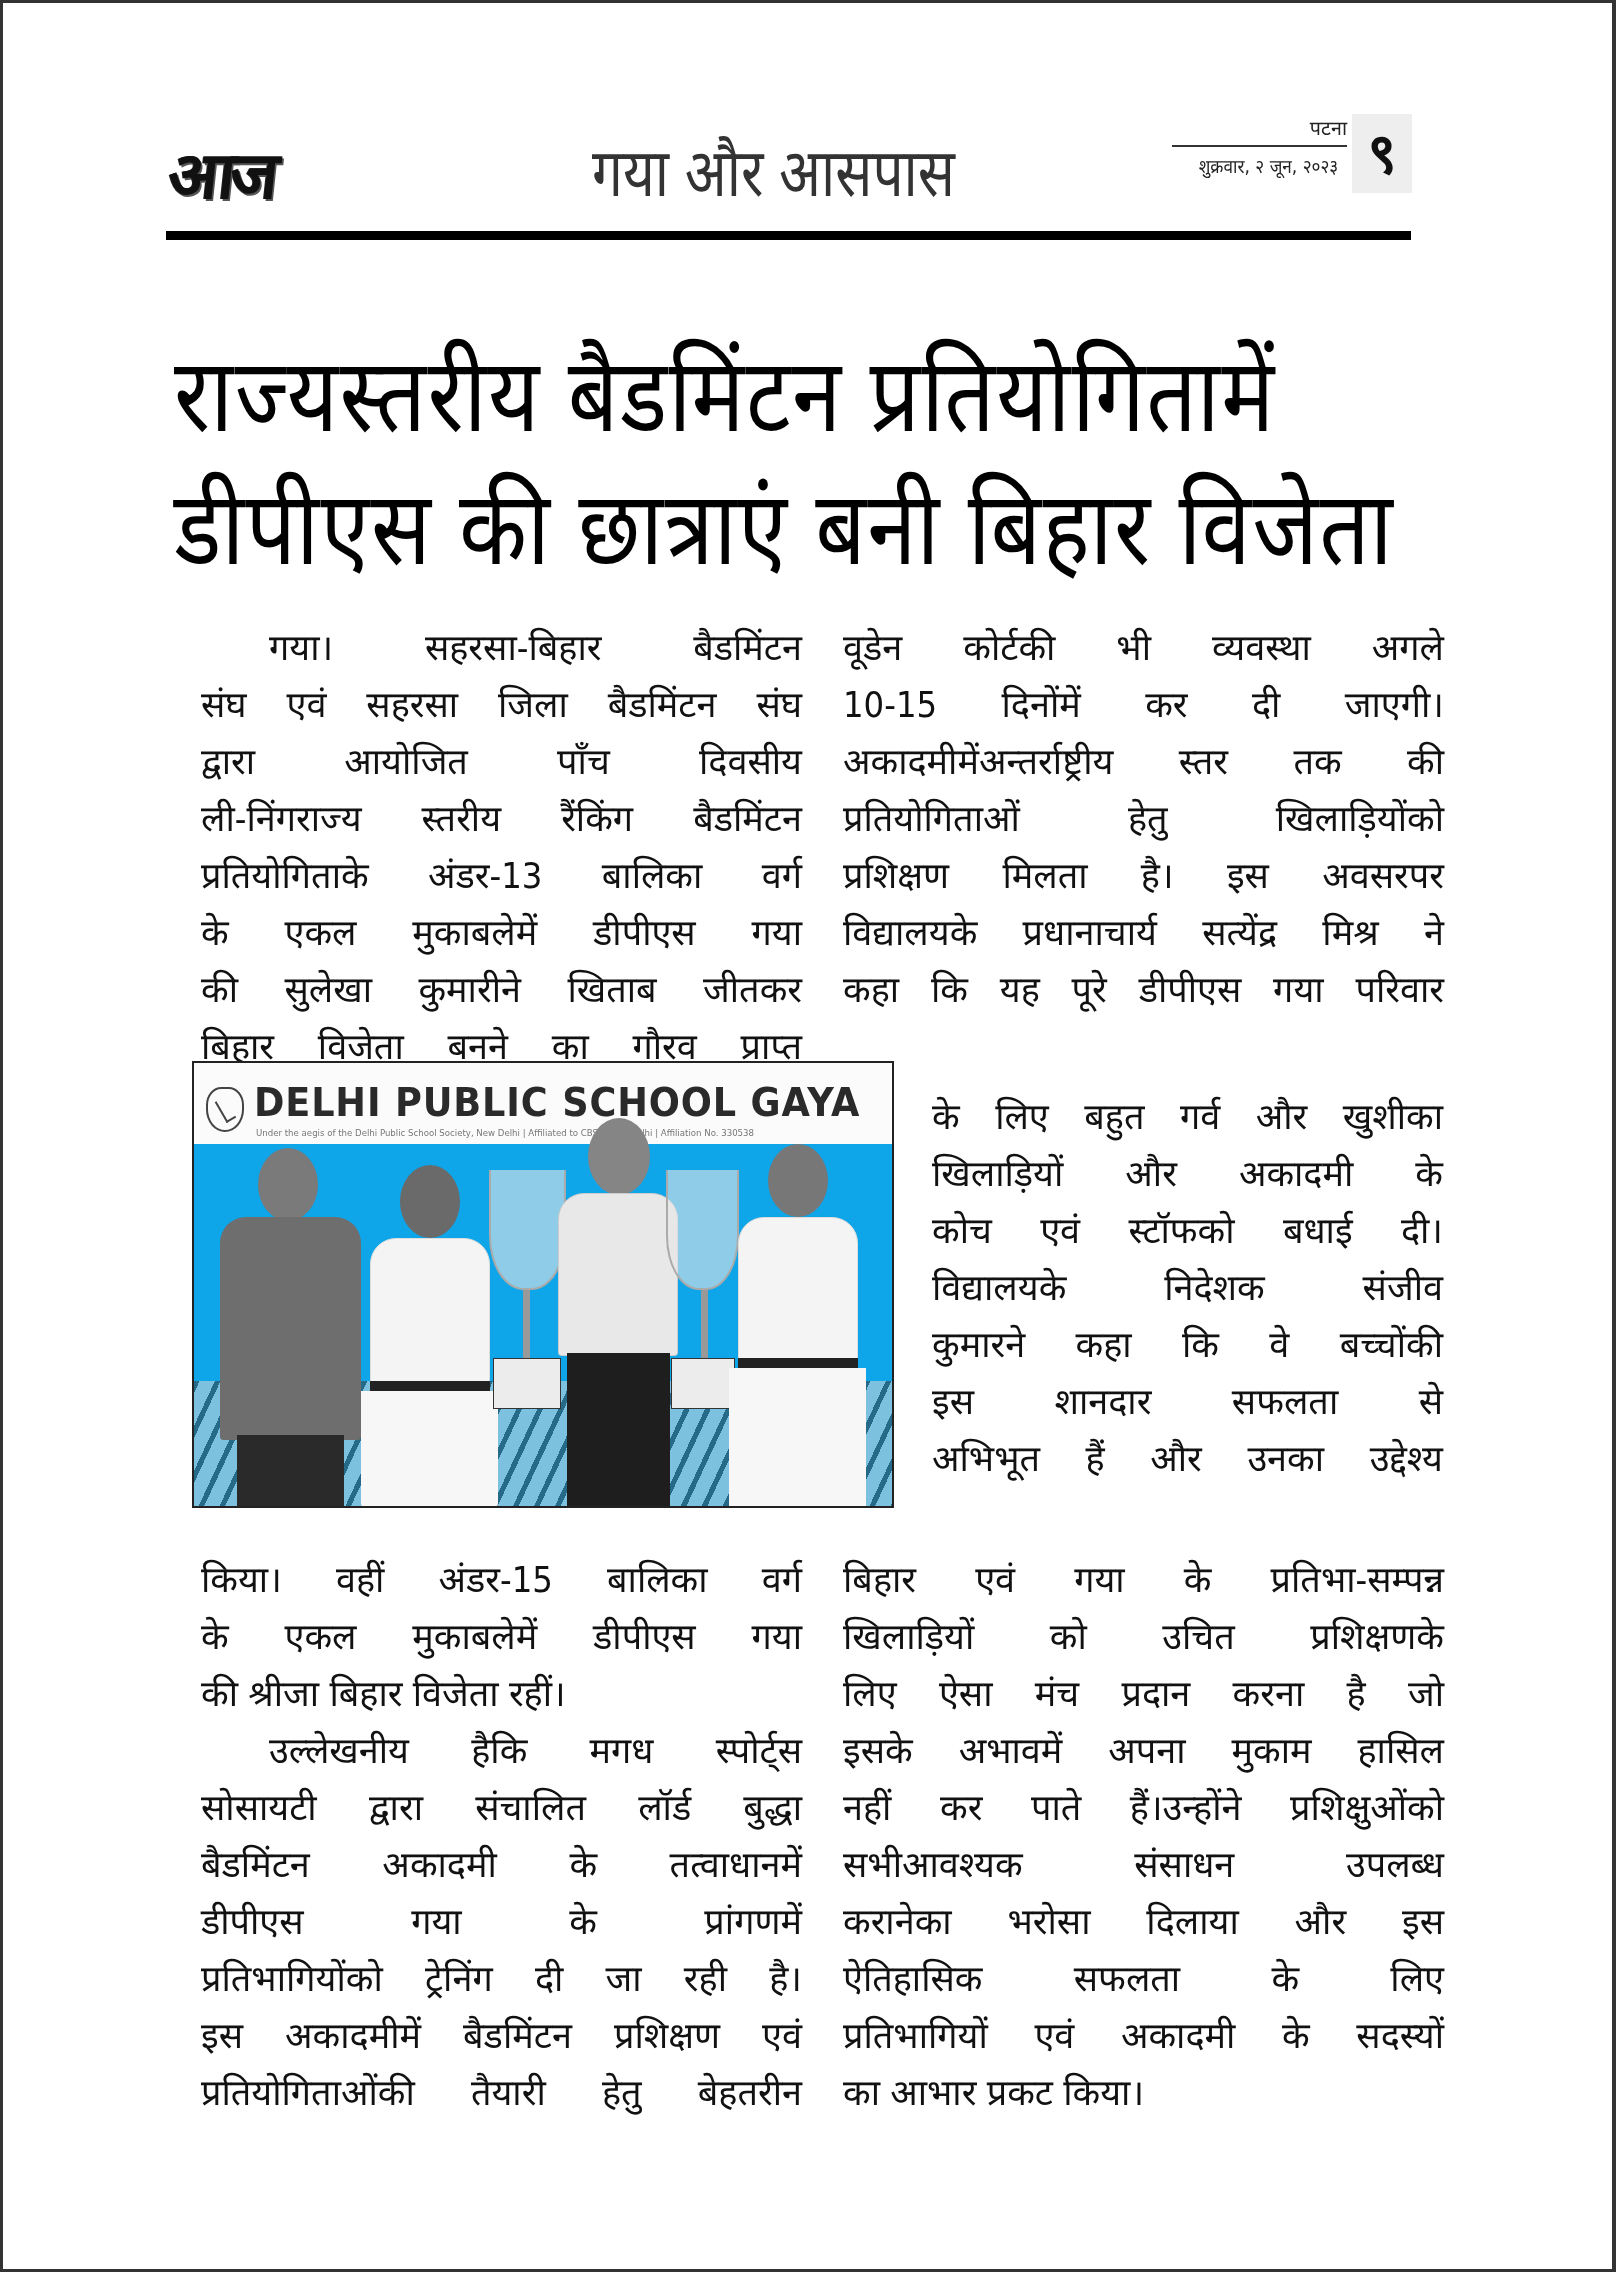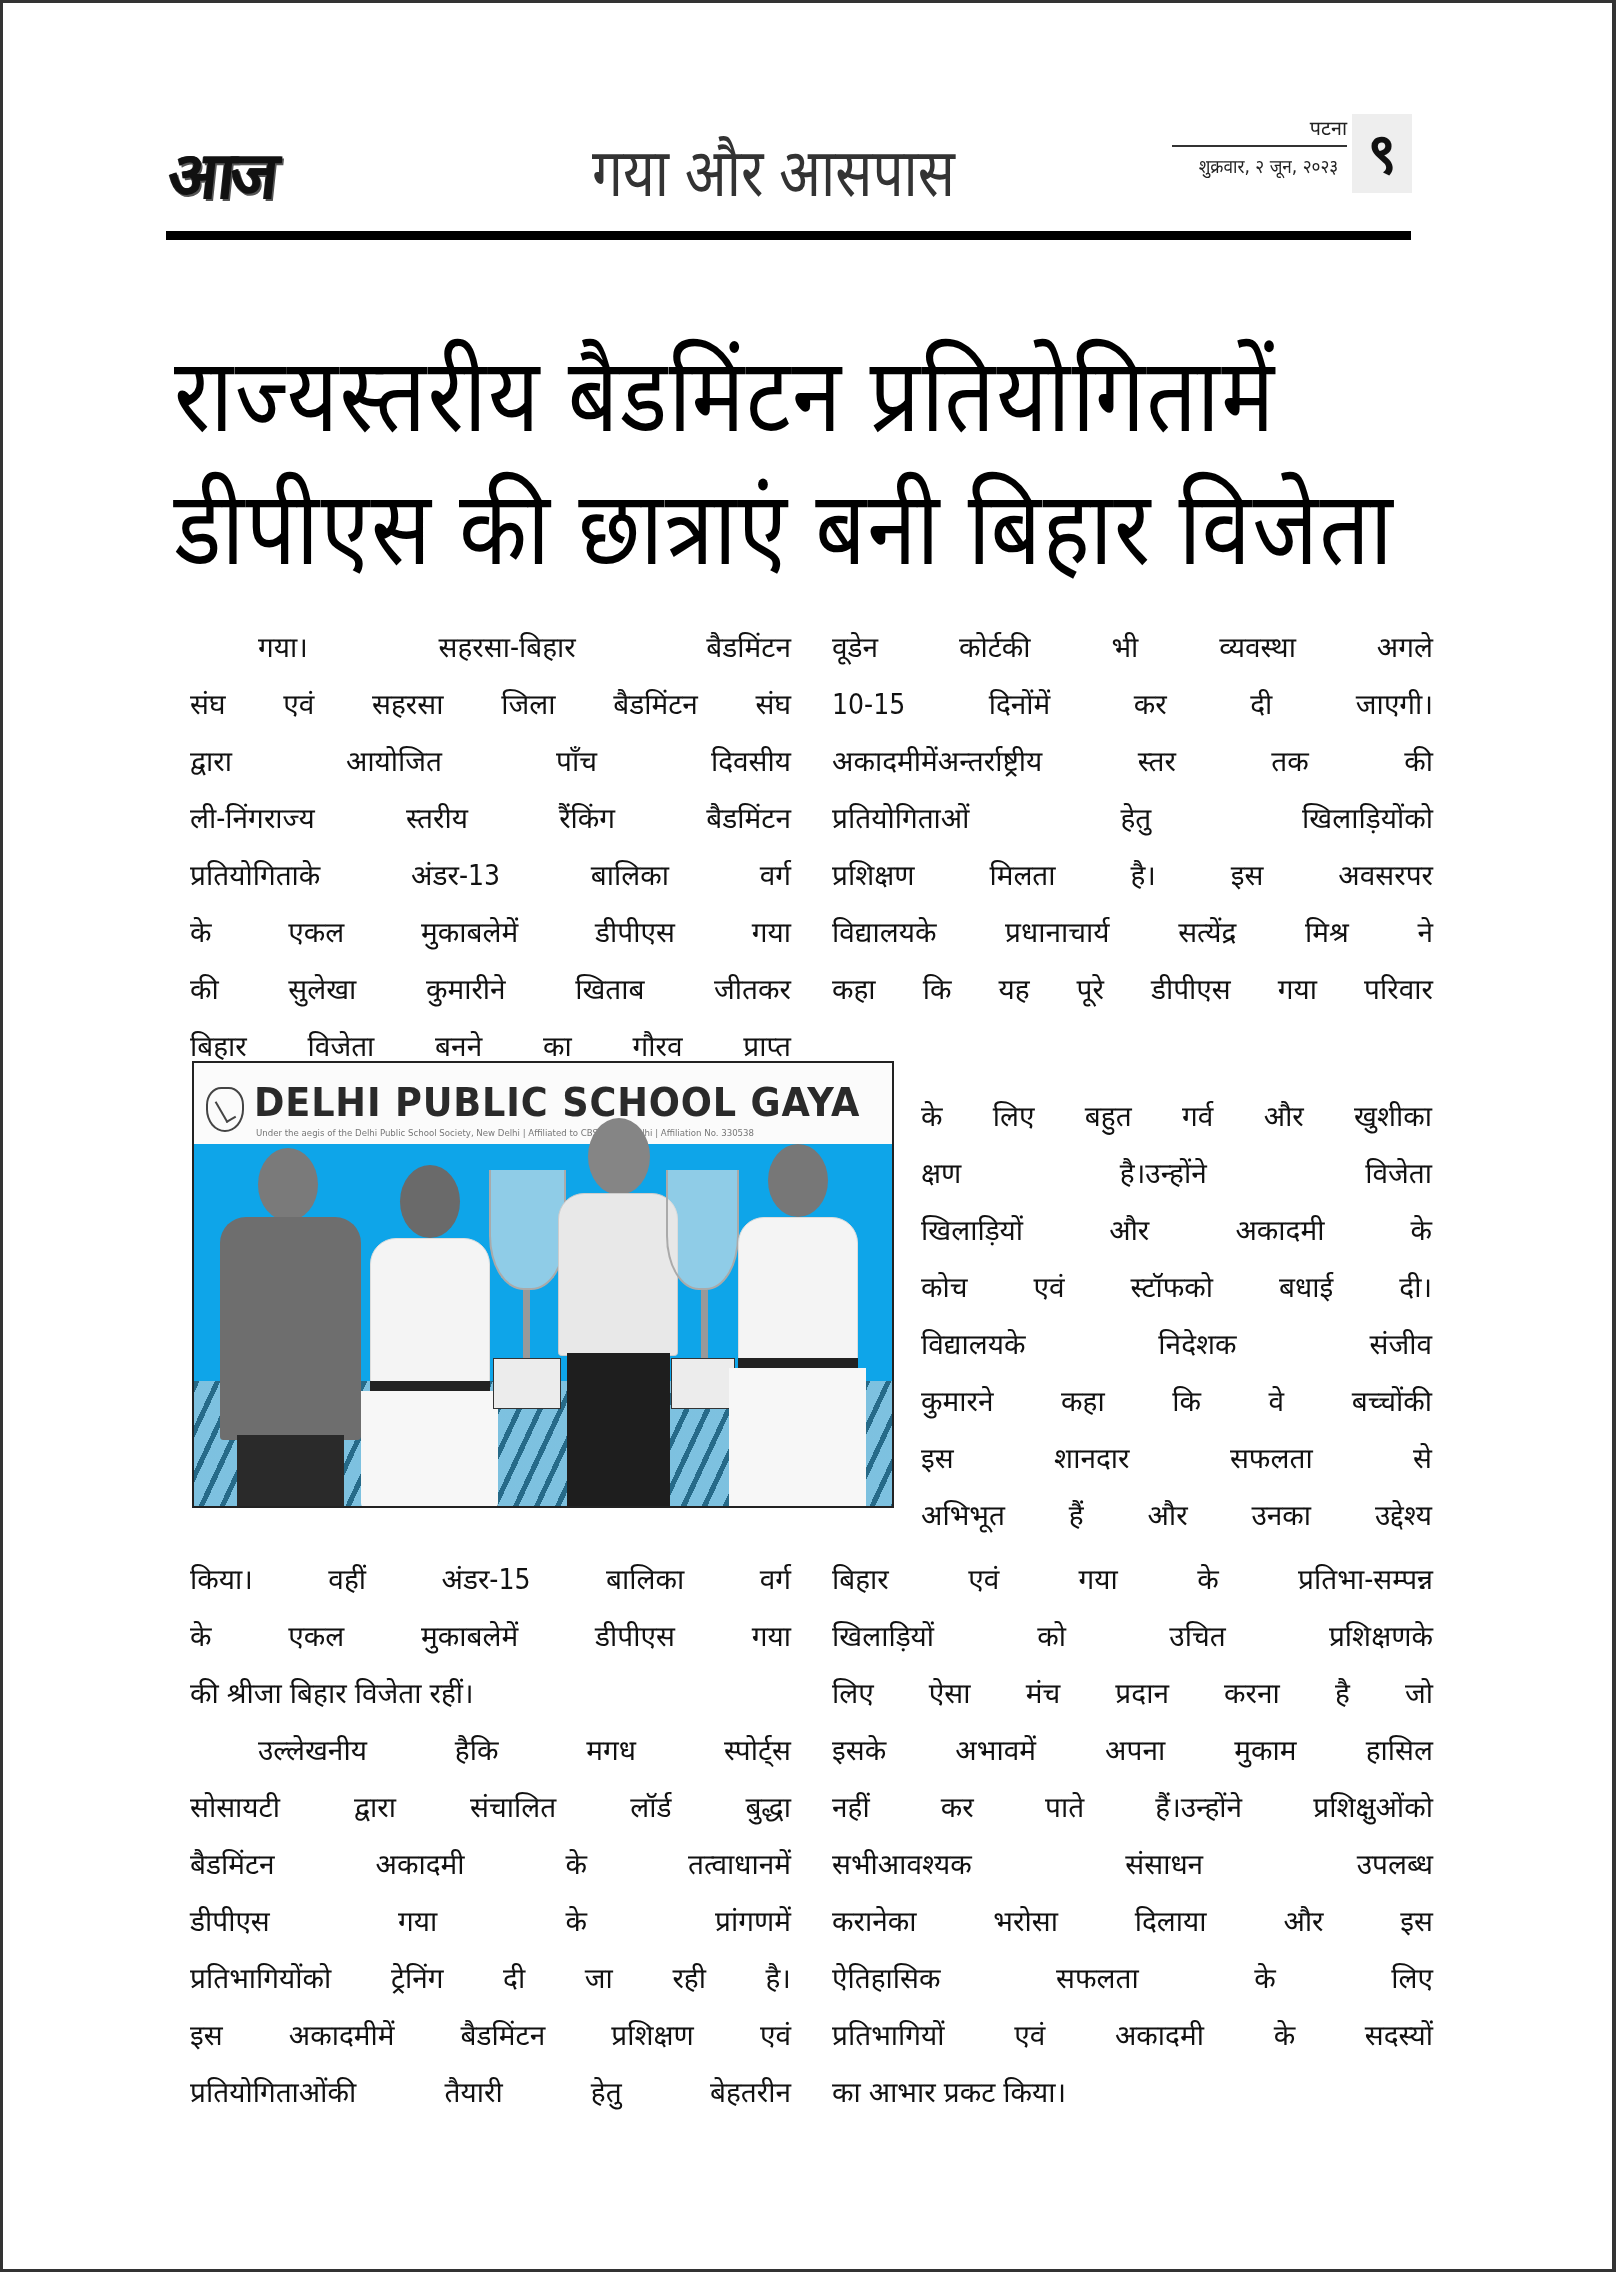--- a/index.html
+++ b/index.html
@@ -45,22 +45,22 @@
     }
     .headline-line {
       display: block; white-space: nowrap;
       font-family: "DejaVu Sans Condensed", "DejaVu Sans", sans-serif;
       font-size: 103px; line-height: 133px; font-weight: normal; color: #000;
       transform: scaleX(0.86); transform-origin: left center;
       letter-spacing: 1.7px;
     }
 
     
-    .col { position: absolute; font-size: 28px; line-height: 57px; color: #111;
-           font-family: "DejaVu Sans Condensed", "DejaVu Sans", sans-serif; }
+    .col { position: absolute; font-size: 36px; line-height: 57px; color: #111;
+           font-family: "DejaVu Sans Condensed", "DejaVu Sans", sans-serif; margin-left: 11px; }
     .line { display: block; white-space: nowrap; text-align: justify; text-align-last: justify; }
     .line.left { text-align-last: left; }
     .indent { padding-left: 68px; }
 
     .col-left-top { left: 187px; top: 616px; width: 601px; }
     .col-left-bottom { left: 187px; top: 1548px; width: 601px; }
     .col-right-top { left: 829px; top: 616px; width: 601px; }
     .col-right-mid { left: 918px; top: 1085px; width: 511px; }
     .col-right-bottom { left: 829px; top: 1548px; width: 601px; }
 
@@ -197,21 +197,20 @@
     <span class="line">10-15 दिनोंमें कर दी जाएगी।</span>
     <span class="line">अकादमीमेंअन्तर्राष्ट्रीय स्तर तक की</span>
     <span class="line">प्रतियोगिताओं हेतु खिलाड़ियोंको</span>
     <span class="line">प्रशिक्षण मिलता है। इस अवसरपर</span>
     <span class="line">विद्यालयके प्रधानाचार्य सत्येंद्र मिश्र ने</span>
     <span class="line">कहा कि यह पूरे डीपीएस गया परिवार</span>
   </div>
 
   <div class="col col-right-mid">
     <span class="line">के लिए बहुत गर्व और खुशीका</span>
-    <span class="line">क्षण है।उन्होंने विजेता</span>
     <span class="line">खिलाड़ियों और अकादमी के</span>
     <span class="line">कोच एवं स्टॉफको बधाई दी।</span>
     <span class="line">विद्यालयके निदेशक संजीव</span>
     <span class="line">कुमारने कहा कि वे बच्चोंकी</span>
     <span class="line">इस शानदार सफलता से</span>
     <span class="line">अभिभूत हैं और उनका उद्देश्य</span>
   </div>
 
   <div class="col col-right-bottom">
     <span class="line">बिहार एवं गया के प्रतिभा-सम्पन्न</span>

